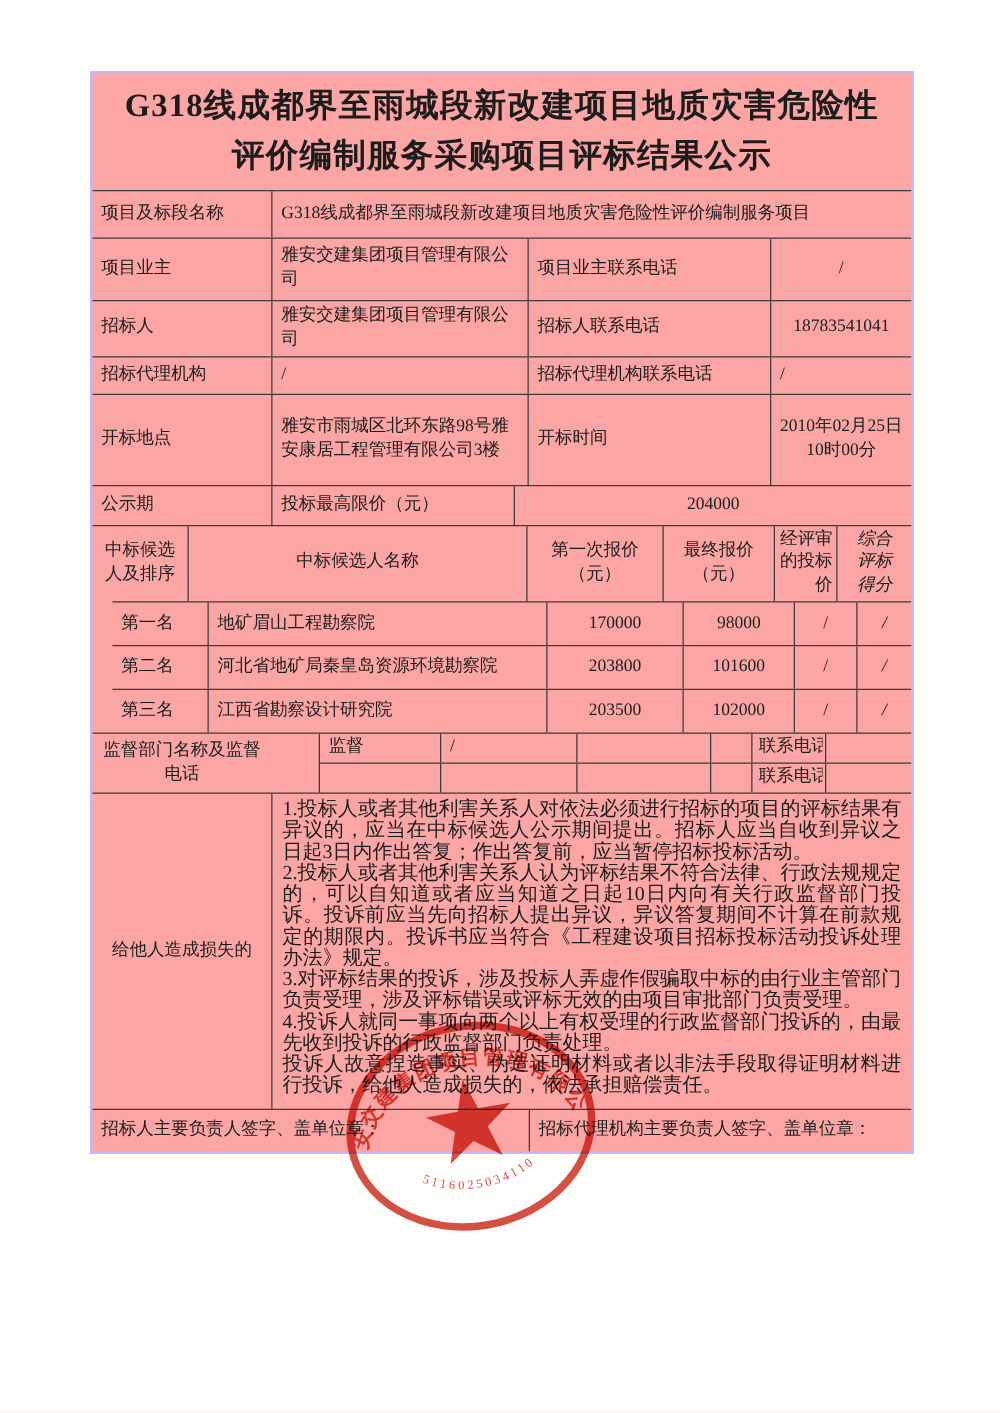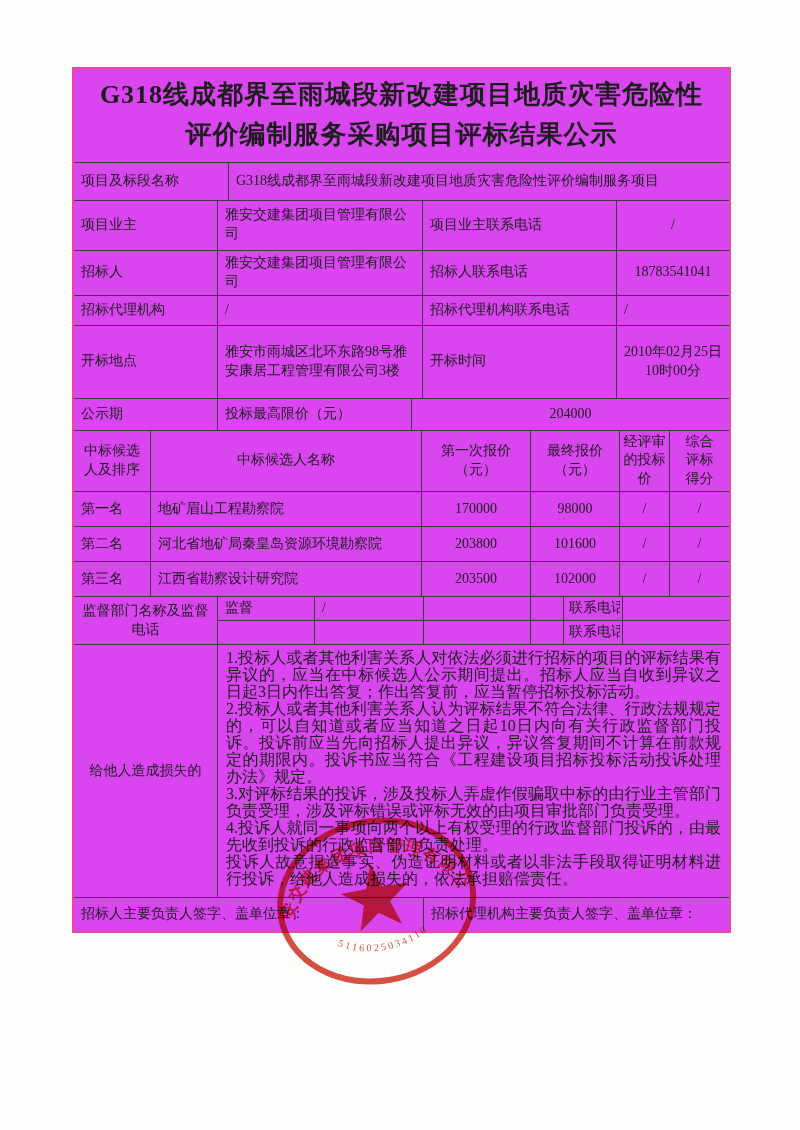--- a/index.html
+++ b/index.html
@@ -1,54 +1,54 @@
 <!DOCTYPE html>
 <html><head>
 <meta charset="utf-8">
 <style>
   * { margin:0; padding:0; box-sizing:border-box; }
   html,body { width:800px; height:1130px; background:#fdfdfc; font-family:"Liberation Serif","DejaVu Serif",serif; color:#1c1c1c; }
   .page { position:relative; width:800px; height:1130px; background:#fdfdfc; overflow:hidden; }
-  .doc-table { position:absolute; left:72px; top:67px; width:659px; border:2px solid #ec4899; background:#d946ef; }
+  .doc-table { position:absolute; left:72px; top:57px; width:659px; border:2px solid #c4b5fd; background:#fca5a5; }
   .row { display:flex; align-items:stretch; }
   .row + .row { border-top:1px solid #3b3b3b; }
   .cell { display:flex; align-items:center; padding:2px 7px; font-size:14px; line-height:1.35; overflow:hidden; }
   .cell + .cell { border-left:1px solid #3b3b3b; }
   .c { justify-content:center; text-align:center; }
   .grow { flex:1; }
   
   .rt  { min-height:85px; }
-  .r1  { min-height:38px;gap:11px; }
+  .r1  { min-height:38px; }
   .r2  { min-height:50px;justify-content:space-between; }
   .r3  { min-height:45px; }
   .r4  { min-height:30px; }
   .r5  { min-height:73px;font-family:Liberation Serif, serif; }
   .r6  { min-height:32px; }
   .rh  { min-height:58px; }
-  .rc  { min-height:35px; }
+  .rc  { min-height:35px;margin-left:16px; }
   .rn  { min-height:253px; }
   .rs  { min-height:34px; }
   
   .w-label { width:143px; }
   .w-val   { width:205px; }
   .w-lab2  { width:194px; }
   .cw1 { width:76px; }
   .cw2 { width:271px;text-align:center; }
   .cw3 { width:109px; }
   .cw4 { width:89px; }
-  .cw5 { width:50px; padding:2px 3px; }
-  .cw6 { padding:2px 13px; }
+  .cw5 { width:50px; padding:2px 3px;text-align:right; }
+  .cw6 { padding:2px 13px;font-style:italic; }
   .mw2 { width:96px; }
   .mw3 { width:109px; }
   .mw4 { width:107px; }
   .mw5 { width:33px; }
   .mw6 { width:59px; padding:2px 2px 2px 5px; }
   .sw1 { width:349px; }
   .title { width:100%; justify-content:center; text-align:center; font-size:26px; font-weight:bold; line-height:1.55; padding:6px 14px; letter-spacing:1px; }
-  .mon-right { flex:1; display:flex; flex-direction:column; border-left:1px solid #3b3b3b; }
+  .mon-right { flex:1; display:flex; flex-direction:column; border-left:1px solid #3b3b3b;margin-left:38px; }
   .mon-sub { display:flex; flex:1; align-items:stretch; }
   .mon-sub + .mon-sub { border-top:1px solid #3b3b3b; }
   .mon-sub .cell:first-child { border-left:none; }
   .nowrapclip { white-space:nowrap; overflow:hidden; }
   .notes-text { display:block; padding:4px 8px 2px 8px; font-size:16px; line-height:17px; align-items:flex-start; }
   .notes-text p { margin:0; text-align:justify; }
   .big { font-size:16px; }
   .stamp { position:absolute; left:272px; top:808px; width:210px; height:190px; opacity:0.88; mix-blend-mode:multiply; pointer-events:none; }
 </style>
 </head>

